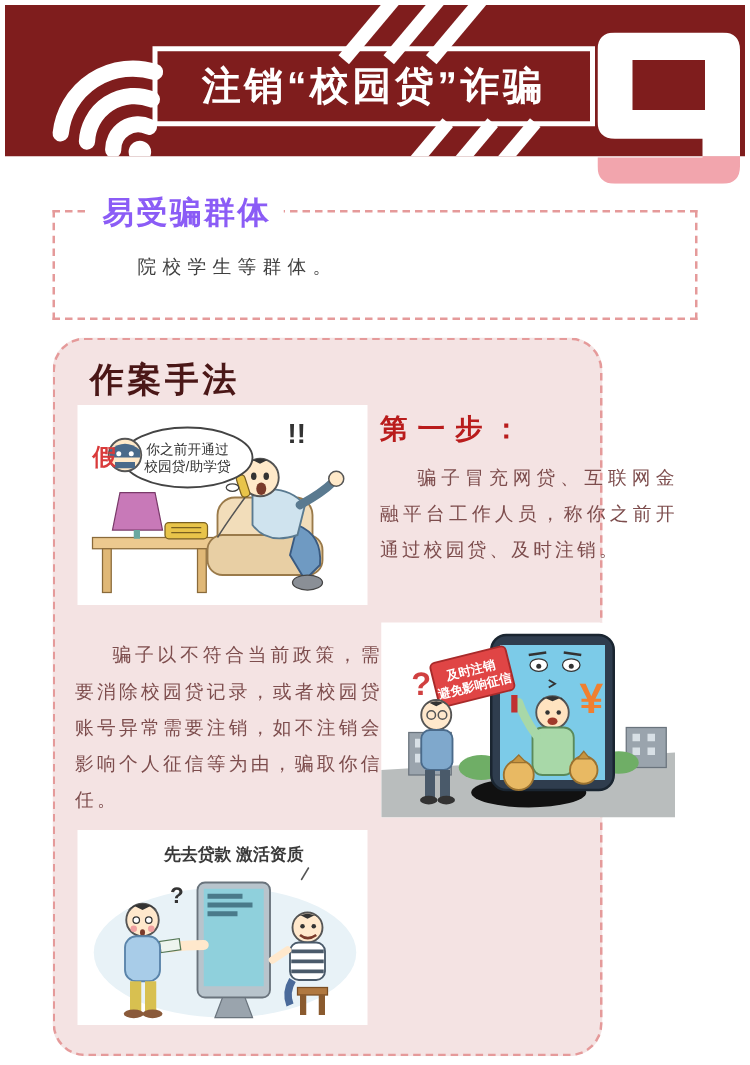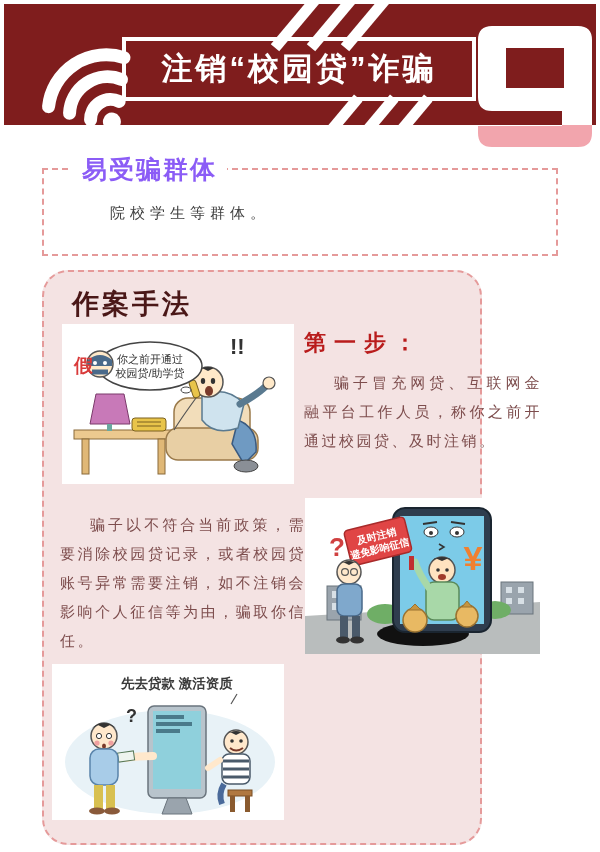--- a/index.html
+++ b/index.html
@@ -51,21 +51,21 @@
   .step .lbl{color:#b91c1c;font-size:22px;font-weight:bold;letter-spacing:8px;}
   .step .txt{
     margin-top:10px;color:#7d4d4d;font-size:15px;line-height:29px;letter-spacing:2.5px;
     text-indent:2em;text-align:justify;
   }
   
   .panel1{left:18px;top:52px;width:232px;height:160px;}
   .step1 {left:260px;top:56px;width:238px;}
   .step2 {left:16px;top:228px;width:246px;}
   .panel2{left:261px;top:226px;width:235px;height:156px;}
-  .panel3{left:8px;top:392px;width:232px;height:156px;}
+  .panel3{left:18px;top:392px;width:232px;height:156px;}
   .step3 {left:260px;top:394px;width:242px;}
 </style>
 </head>
 <body>
 
 <div class="header">
 
   <div class="stripe t" style="left:288px"></div>
   <div class="stripe t" style="left:324px"></div>
   <div class="stripe t" style="left:358px"></div>

